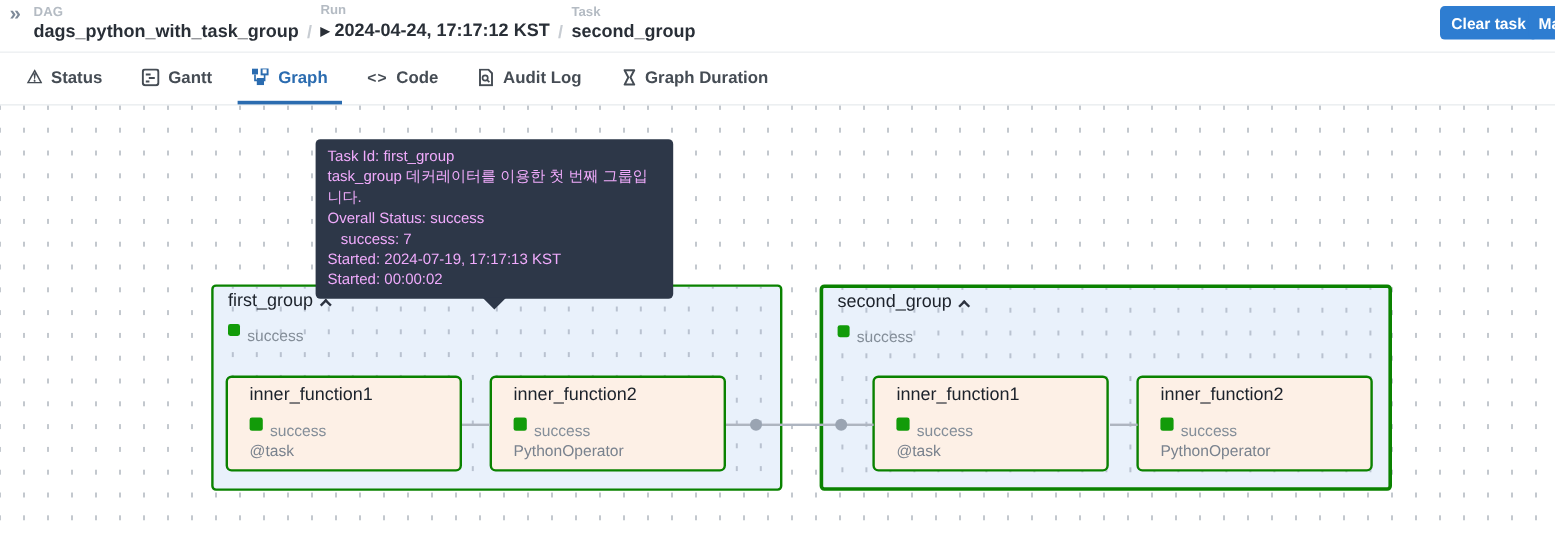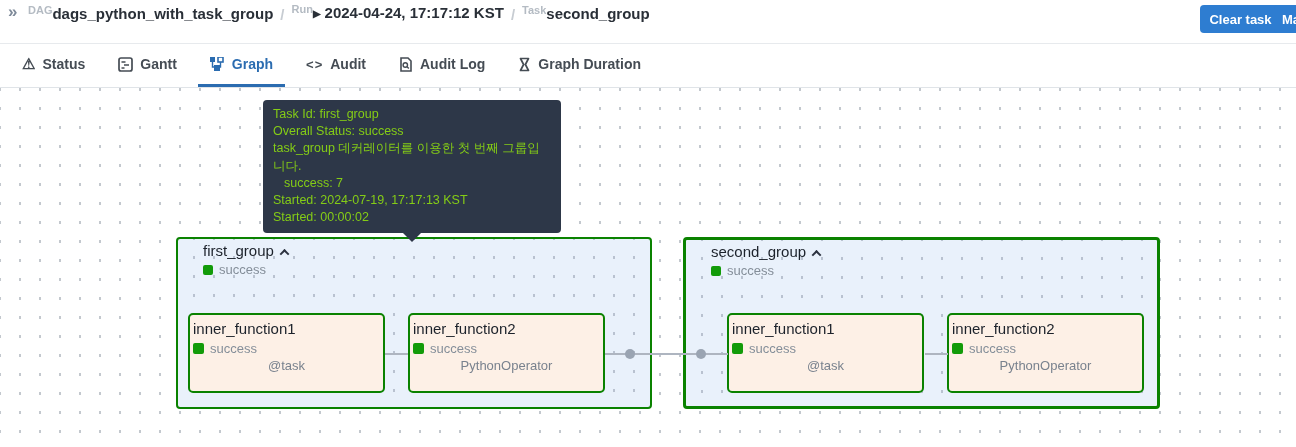--- a/index.html
+++ b/index.html
@@ -5,21 +5,21 @@
   * { box-sizing: border-box; margin: 0; padding: 0; }
   html,body { width:1296px; height:447px; overflow:hidden; background:#fff;
     font-family:"Liberation Sans", sans-serif; }
   #app { position:relative; width:1296px; height:447px; background:#fff; }
 
   
   .header { position:relative; height:44px; border-bottom:1px solid #e7eaed; background:#fff; }
   .collapse-icon { position:absolute; left:8px; top:2px; font-size:17px; font-weight:bold;
     color:#7e8a99; cursor:pointer; letter-spacing:-2px; }
   .breadcrumb { position:absolute; left:28px; top:3px; display:flex; align-items:flex-end; }
-  .crumb { display:flex; flex-direction:row; }
+  .crumb { display:flex; flex-direction:column; }
   .crumb-label { font-size:11px; font-weight:bold; color:#b4bbc3; line-height:13px; }
   .crumb-value { font-size:15px; font-weight:bold; color:#292f37; line-height:20px; white-space:nowrap; }
   .crumb-sep { font-size:15px; font-weight:bold; color:#c7ccd2; padding:0 7px 1px 7px; align-self:flex-end; }
   .play-icon { font-size:10px; color:#292f37; margin-right:4px; vertical-align:1px; }
   .hbtn { position:absolute; top:5px; height:28px; background:#2e7dd1; color:#fff;
     font-size:13px; font-weight:bold; border:none; border-radius:4px; cursor:pointer;
     font-family:"Liberation Sans", sans-serif; }
   .btn-clear { right:15px; width:81px; }
   .btn-mark { left:1274px; width:90px; text-align:left; padding-left:8px; }
 
@@ -39,51 +39,51 @@
     background-image:radial-gradient(ellipse 1.1px 2.1px, #c3c8ce 97%, transparent 100%);
     background-size:20px 19px; background-position:10px 11px; }
 
   
   .group { position:absolute; top:149px; height:172px; border-radius:4px;
     background-color:#e9f1fb;
     background-image:radial-gradient(ellipse 1.1px 2.1px, #b9c2d0 97%, transparent 100%);
     background-size:20px 19px; background-position:6px 9px; z-index:1; cursor:pointer; }
   .group-first  { left:176px; width:476px; border:2.5px solid #0a8200; }
   .group-second { left:683px; width:477px; border:3.5px solid #0a8200; }
-  .group-head { padding:3px 0 0 25px; }
+  .group-head { padding:3px 0 0 12px; }
   .group-name-row { display:flex; align-items:center; gap:7px; }
   .group-name { font-size:15px; font-weight:500; color:#1c222b; }
   .caret-up { display:inline-block; width:7px; height:7px; border-top:2.5px solid #2d3340;
     border-right:2.5px solid #2d3340; transform:rotate(-45deg) translate(-1px,1px); margin-top:3px; cursor:pointer; }
   .status-row { display:flex; align-items:center; gap:6px; margin-top:3px; }
   .status-sq { width:10px; height:10px; border-radius:2px; background:#129b09; }
-  .status-txt { font-size:13px; color:#848e99; }
+  .status-txt { font-size:13px; color:#848e99;margin-top:10px; }
 
   
   .task { position:absolute; width:197px; height:80px; background:#fdf0e6;
-    border:2px solid #0a8200; border-radius:5px; padding:4px 3px; z-index:6; cursor:pointer; }
+    border:2px solid #0a8200; border-radius:5px; padding:4px 18px; z-index:6; cursor:pointer; }
   .task-title { font-size:15px; color:#1c222b; line-height:20px; }
   .task .status-row { margin-top:2px; }
   .task .status-sq { width:11px; height:11px; }
-  .task-op { font-size:13px; color:#79828e; margin-top:2px;text-align:center; }
+  .task-op { font-size:13px; color:#79828e; margin-top:2px; }
   .g1-t1 { left:10px;  top:74px; } .g1-t2 { left:230px; top:74px; }
   .g2-t1 { left:41px;  top:73px; } .g2-t2 { left:261px; top:73px; }
 
   
   .edge { position:absolute; height:2px; background:#aeb5c0; top:265px; z-index:5; }
   .edge-1 { left:385px; width:23px; }
   .edge-2 { left:605px; width:123px; }
   .edge-3 { left:925px; width:23px; }
   .join-dot { position:absolute; width:10px; height:10px; border-radius:50%;
     background:#9aa4b2; top:261px; z-index:7; }
   .dot-1 { left:625px; } .dot-2 { left:696px; }
 
   
-  .tooltip { position:absolute; left:263px; top:12px; width:298px; background:#2d3748;
-    color:#84cc16; border-radius:4px; padding:6px 10px 7px 10px; font-size:12.5px;
+  .tooltip { position:absolute; left:263px; top:28px; width:298px; background:#2d3748;
+    color:#f0abfc; border-radius:4px; padding:6px 10px 7px 10px; font-size:12.5px;
     font-weight:500; line-height:17.2px; z-index:10; }
   .tooltip-line.indent { padding-left:11px; }
   .tooltip-arrow { position:absolute; left:139px; bottom:-9px; width:0; height:0;
     border-left:10px solid transparent; border-right:10px solid transparent;
     border-top:10px solid #2d3748; }
 </style>
 </head>
 <body>
 
 <div id="app">
@@ -132,21 +132,21 @@
               <rect x="8" y="0" width="5" height="5" fill="none" stroke="currentColor" stroke-width="1.6"></rect>
           <rect x="4" y="8" width="6" height="6"></rect>
               <path d="M2.5 5v5h8V5" fill="none" stroke="currentColor" stroke-width="1.4"></path>
         </g>
           </svg>
       </span>
       <span>Graph</span>
     </div>
     <div class="tab">
       <span class="ticon ticon-code">&lt;&gt;</span>
-      <span>Audit</span>
+      <span>Code</span>
     </div>
     <div class="tab">
       <span class="ticon">
         <svg width="14" height="15" viewBox="0 0 14 15">
             <path d="M2 1h7l3 3v10H2z" fill="none" stroke="currentColor" stroke-width="1.6"></path>
             <circle cx="6.3" cy="8" r="2.2" fill="none" stroke="currentColor" stroke-width="1.4"></circle>
             <path d="M7.8 9.5l2 2" stroke="currentColor" stroke-width="1.4"></path>
           </svg>
       </span>
       <span>Audit Log</span>
@@ -158,22 +158,22 @@
           </svg>
       </span>
       <span>Graph Duration</span>
     </div>
   </div>
 
   <div class="canvas">
 
     <div class="tooltip">
       <div class="tooltip-line">Task Id: first_group</div>
+      <div class="tooltip-line">task_group 데커레이터를 이용한 첫 번째 그룹입니다.</div>
       <div class="tooltip-line">Overall Status: success</div>
-      <div class="tooltip-line">task_group 데커레이터를 이용한 첫 번째 그룹입니다.</div>
       <div class="tooltip-line indent">success: 7</div>
       <div class="tooltip-line">Started: 2024-07-19, 17:17:13 KST</div>
       <div class="tooltip-line">Started: 00:00:02</div>
       <div class="tooltip-arrow"></div>
     </div>
 
     <div class="edge edge-1"></div>
     <div class="edge edge-2"></div>
     <div class="edge edge-3"></div>
     <div class="join-dot dot-1"></div>

